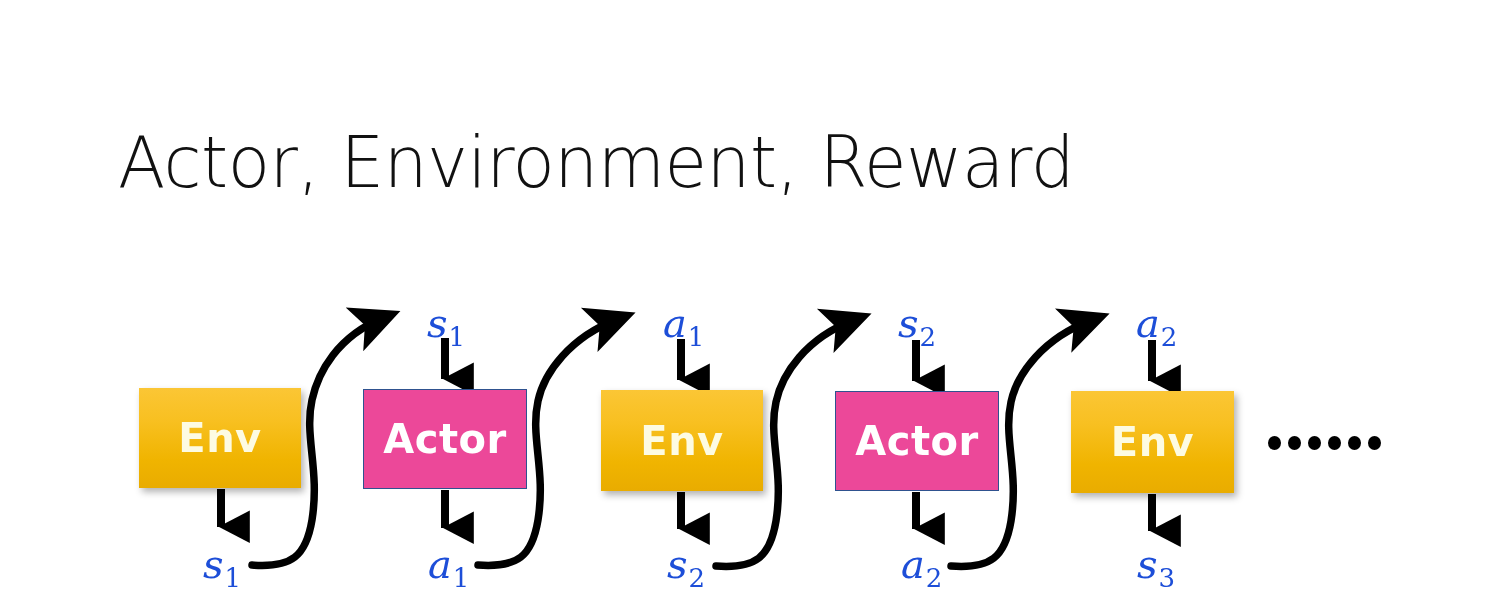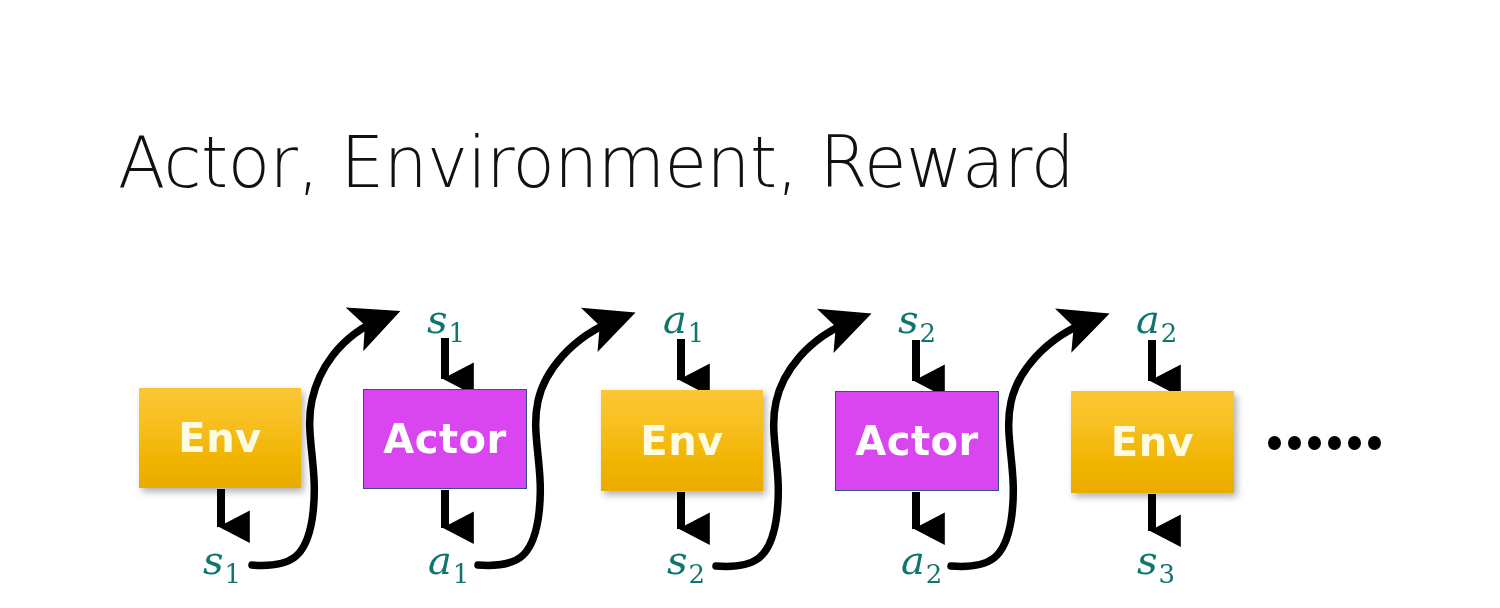--- a/index.html
+++ b/index.html
@@ -76,36 +76,36 @@
   .node-env {
     background: linear-gradient(180deg, #fbc635 0%, #f8c021 32%, #f0b400 72%, #e9ac00 100%);
     box-shadow: 3px 4px 7px rgba(0,0,0,0.30);
     border: none;
   }
   .node-env .node-label {
     color: #fdfbe2;
   }
 
   .node-actor {
-    background: #d946ef;
+    background: #ec4899;
     border: 1.5px solid #2f528f;
     box-shadow: none;
   }
   .node-actor .node-label {
     color: #ffffff;
   }
 
   
   .math-label {
     position: absolute;
     font-family: "DejaVu Serif", "Liberation Serif", serif;
     font-style: italic;
     font-size: 40px;
-    line-height: 44px;
-    color: #0f766e;
+    line-height: 52px;
+    color: #1d4ed8;
     white-space: nowrap;
     user-select: none;
   }
   .math-label .sub {
     font-size: 26px;
     font-style: normal;
     vertical-align: baseline;
     position: relative;
     top: 9px;
     left: 1px;

